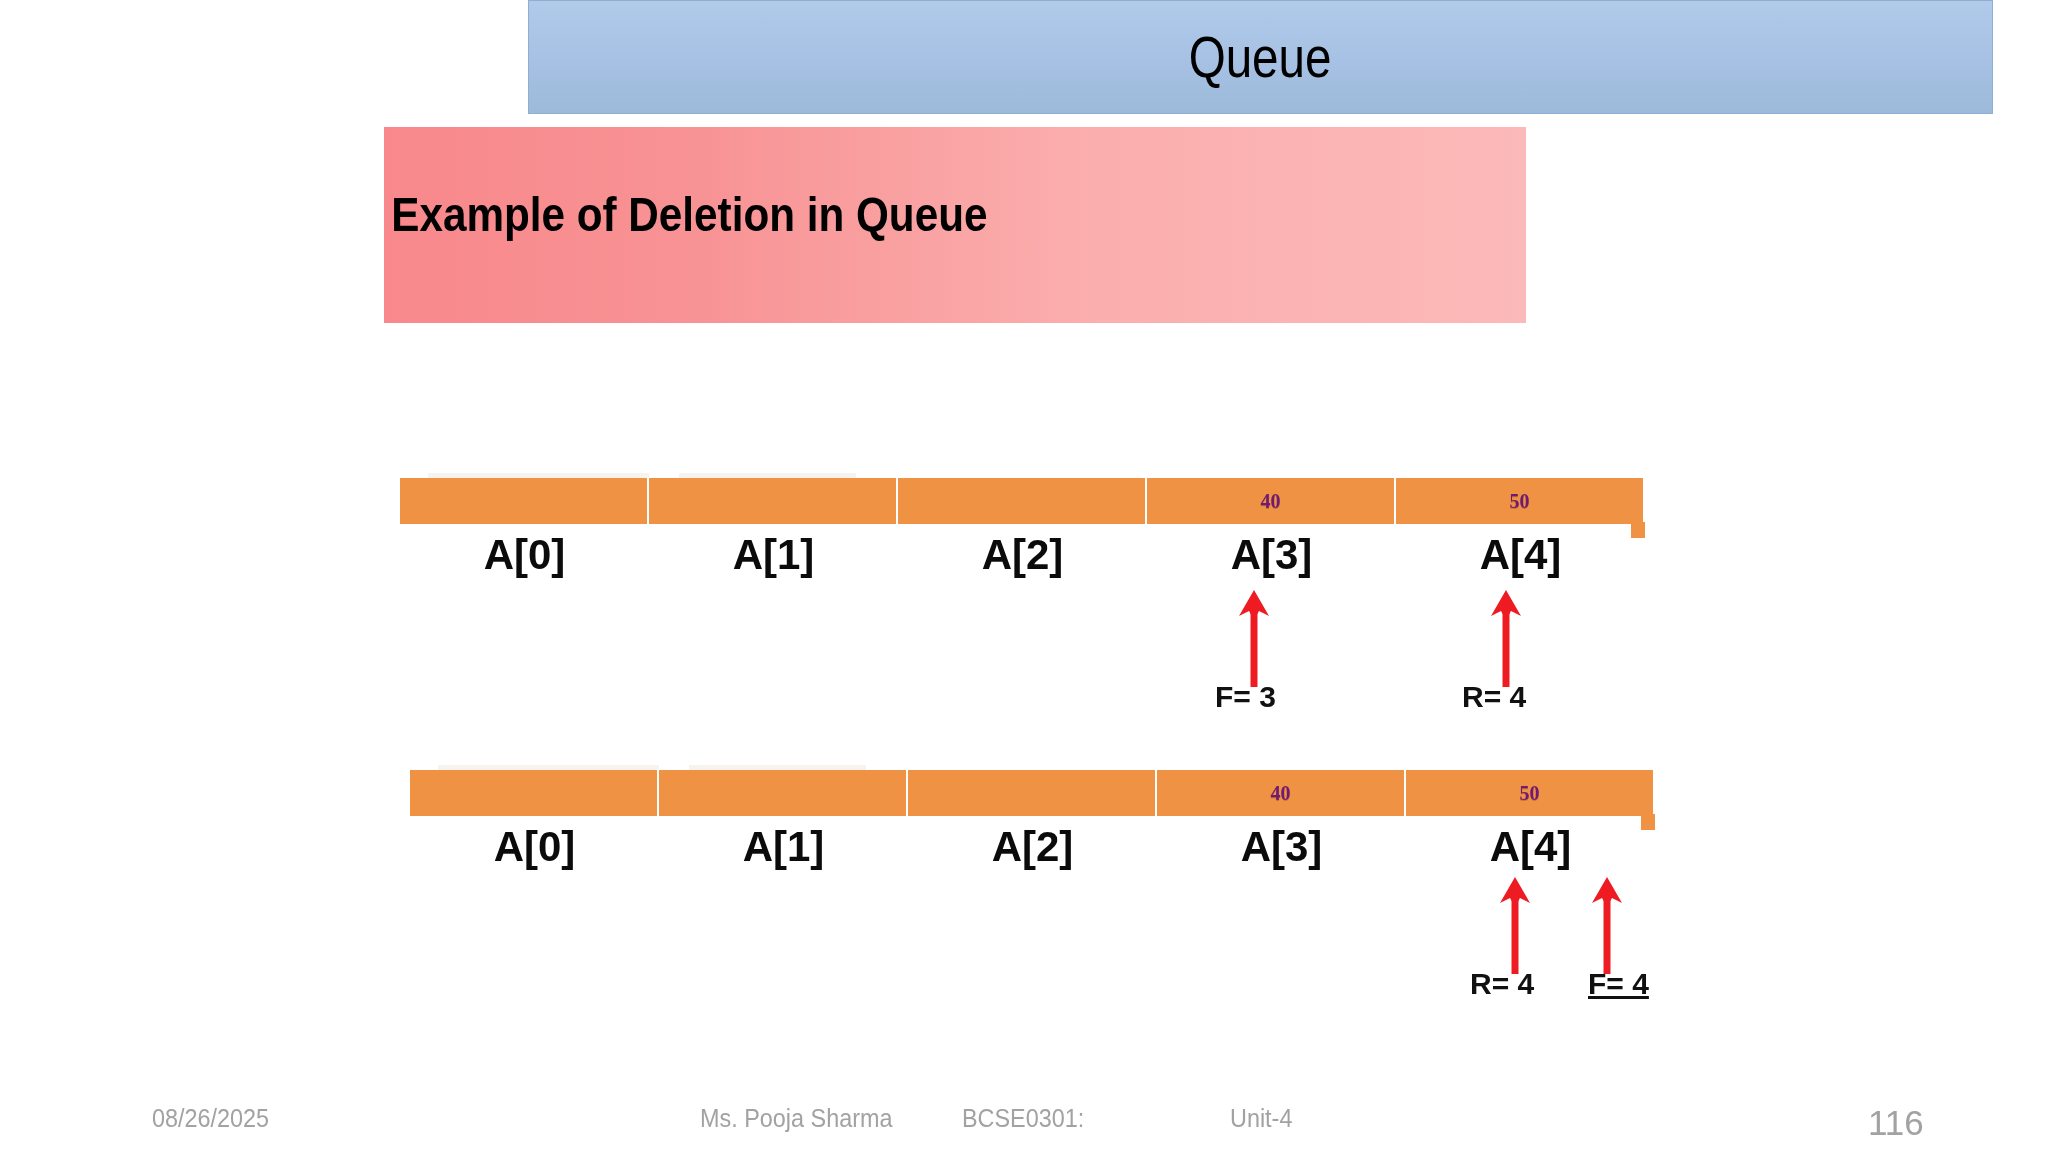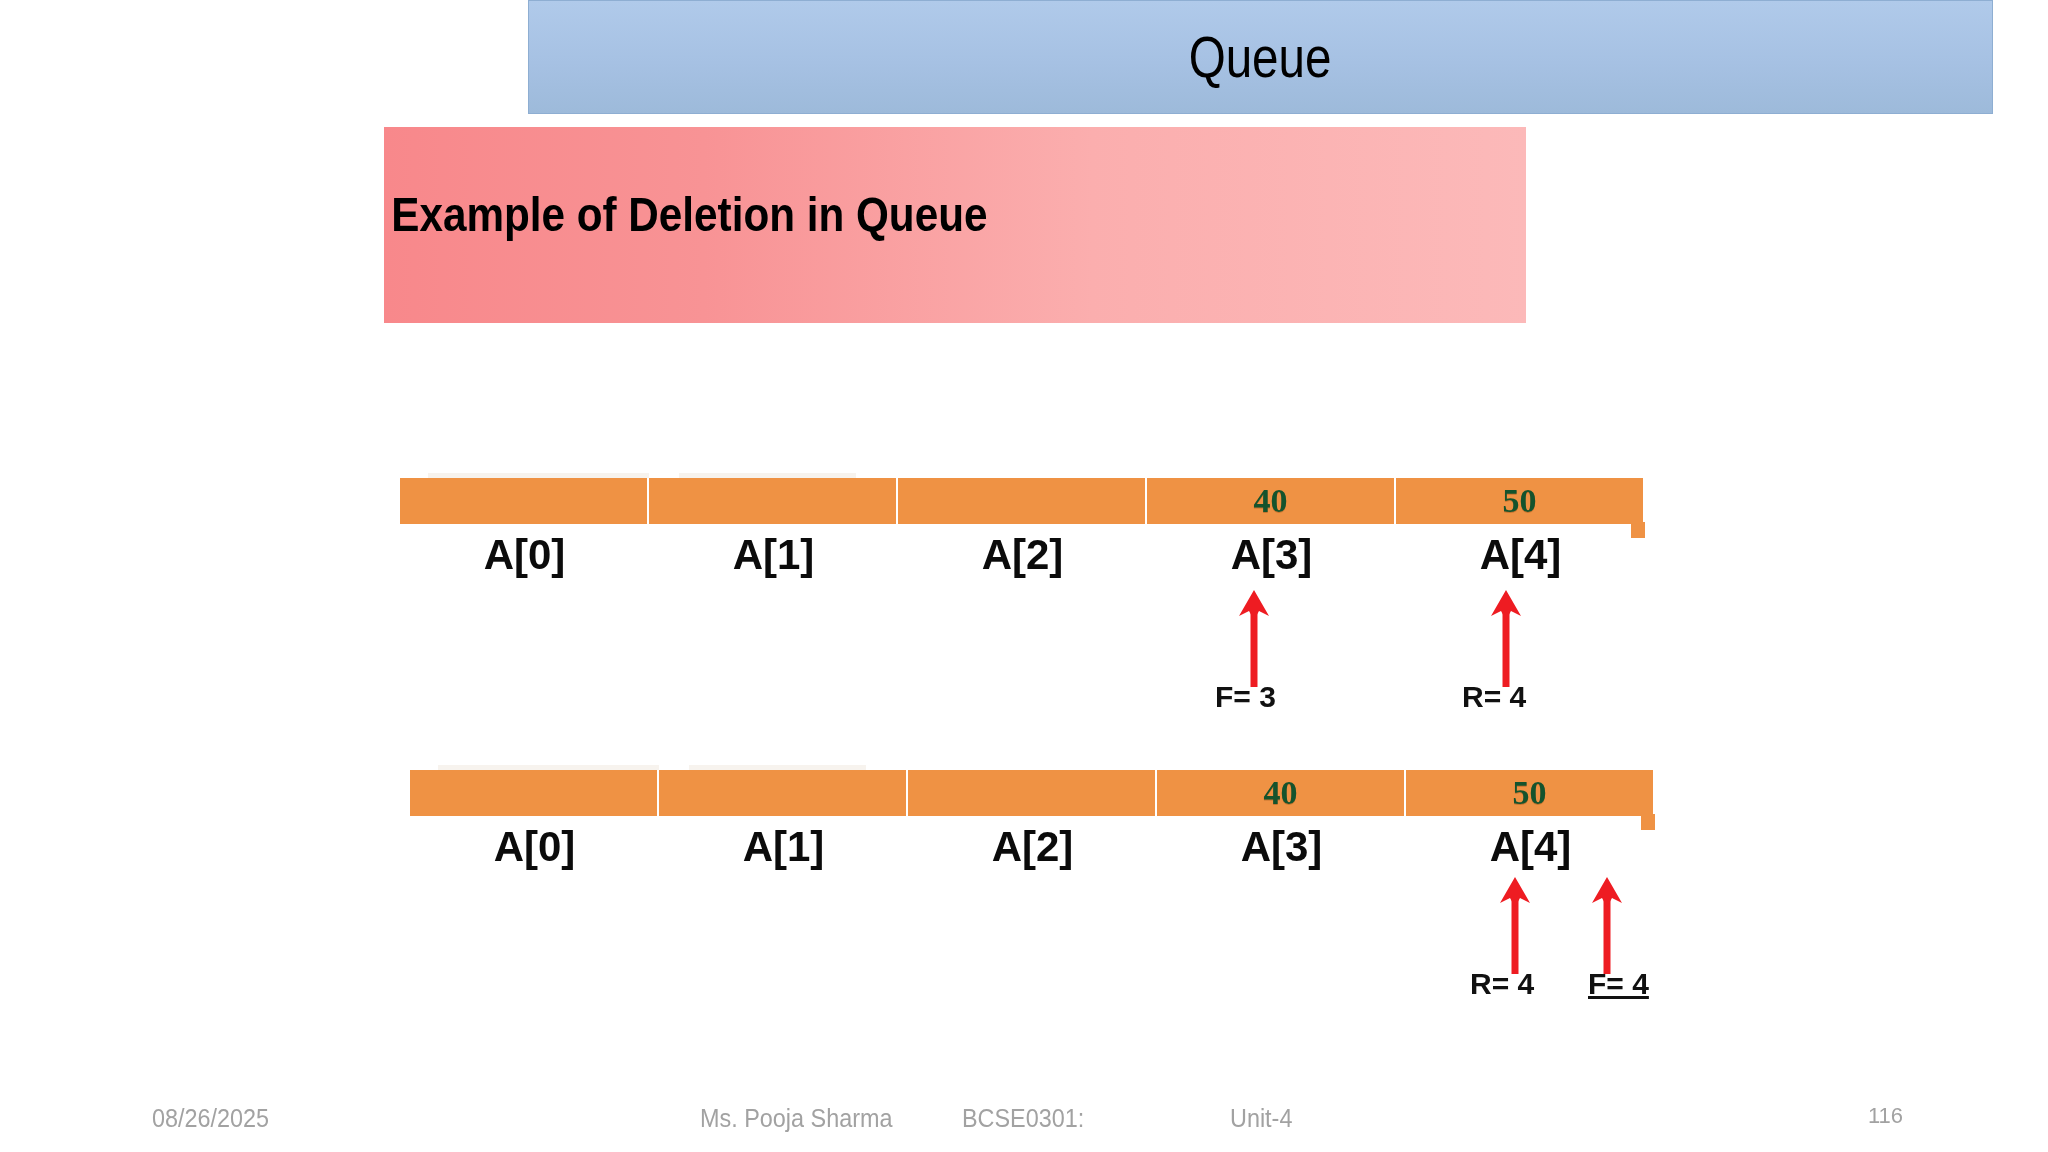--- a/index.html
+++ b/index.html
@@ -80,23 +80,23 @@
     border-right: 2px solid #ffffff;
     box-sizing: border-box;
     display: flex;
     align-items: center;
     justify-content: center;
   }
   .cell:last-child {
     border-right: none;
   }
   .cell-value {
-    font-size: 34px;
-    font-weight: bold;
-    color: #14532d;
+    font-size: 20px;
+    font-weight: bold;
+    color: #701a75;
     font-family: "Liberation Serif", serif;
     line-height: 1;
     text-shadow: 0 1px 0 rgba(120, 60, 10, 0.35);
   }
   .cell-top-notch {
     position: absolute;
     top: -5px;
     left: 0;
     right: 0;
     height: 5px;
@@ -142,21 +142,21 @@
     position: absolute;
     font-size: 26px;
     color: #a2a2a2;
     font-family: "Liberation Sans", sans-serif;
     white-space: nowrap;
     transform: scaleX(0.9);
     transform-origin: left center;
   }
   .footer-page {
     position: absolute;
-    font-size: 22px;
+    font-size: 35px;
     color: #a2a2a2;
     font-family: "Liberation Sans", sans-serif;
     white-space: nowrap;
   }
 </style>
 </head>
 <body>
 
 <div class="title-bar">
   <div class="title-text">Queue</div>

